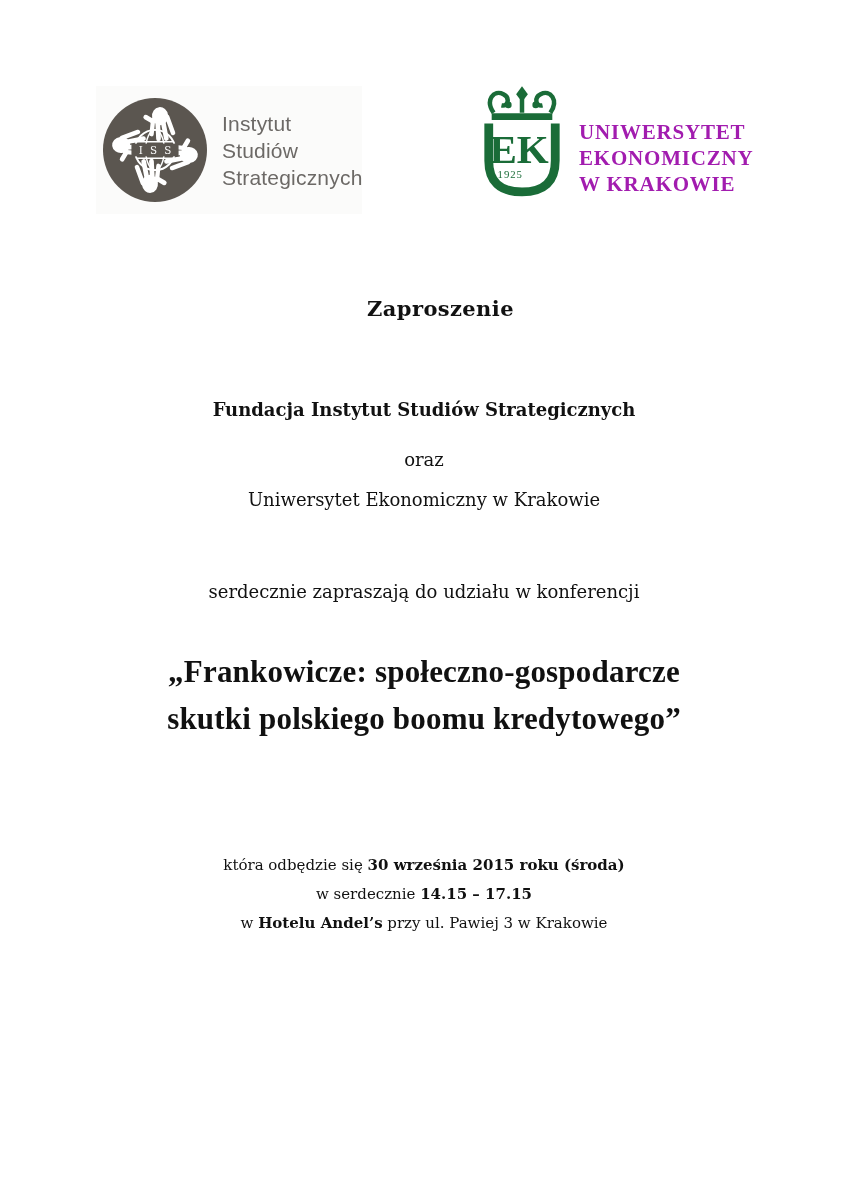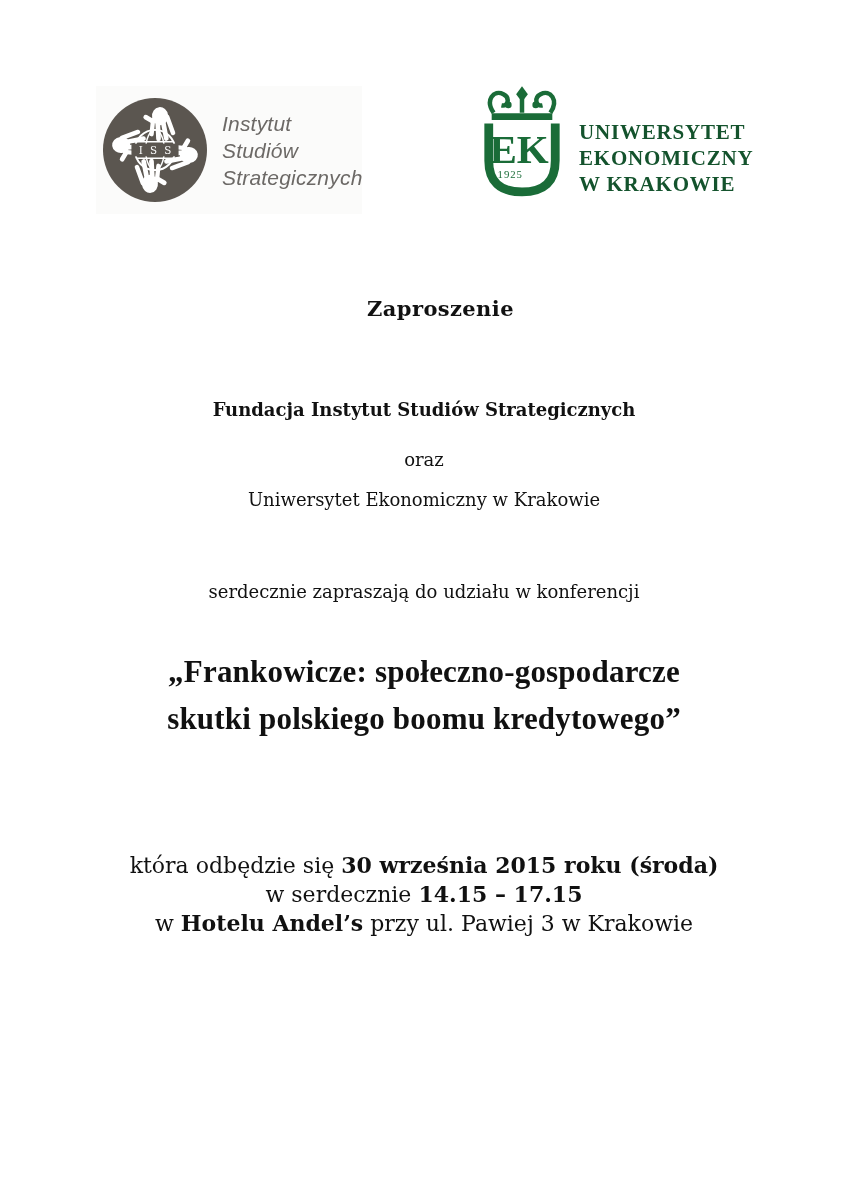--- a/index.html
+++ b/index.html
@@ -18,54 +18,54 @@
     position: absolute; left: 96px; top: 86px;
     width: 266px; height: 128px;
     background: #fbfbfa;
     display: flex; align-items: center;
   }
   .iss-mark { margin-left: 6px; flex: 0 0 auto; }
   .iss-text {
     margin-left: 14px;
     font-family: "Liberation Sans", sans-serif;
     font-size: 21px; line-height: 27px;
-    color: #6c6966; letter-spacing: 0.2px; font-style: italic;
+    color: #6c6966; letter-spacing: 0.2px;
   }
 
   .uek-logo {
     position: absolute; left: 478px; top: 86px;
     display: flex; align-items: flex-start;
   }
   .uek-crest { flex: 0 0 auto; }
   .uek-text {
     margin-left: 13px; margin-top: 33px;
     font-family: "Liberation Serif", serif;
     font-weight: bold;
     font-size: 21px; line-height: 26px;
-    color: #14532d; letter-spacing: 0.8px;
+    color: #a21caf; letter-spacing: 0.8px;
     white-space: nowrap;
   }
 
   
   .line { position: absolute; left: 0; width: 100%; text-align: center; }
 
   .heading     { top: 296px; font-size: 21px; font-weight: bold; letter-spacing: 0.4px; padding-left: 33px; }
   .organizer-1 { top: 399px; font-size: 18px; font-weight: bold; }
   .conjunction { top: 449px; font-size: 18px; }
   .organizer-2 { top: 489px; font-size: 18px; font-weight: normal; }
   .invite-line { top: 581px; font-size: 18px; }
 
   .conf-title {
     top: 648px; font-size: 31px; font-weight: bold; line-height: 47px;
     letter-spacing: 0.2px;
     font-family: Liberation Serif, serif;
   }
 
   .details {
-    top: 851px; font-size: 22px; line-height: 29px;
+    top: 851px; font-size: 15px; line-height: 29px;
   }
   .details b { font-weight: bold; }
 </style>
 </head>
 <body>
 
 <div class="logo-row">
 
   <div class="iss-logo">
     <svg class="iss-mark" width="106" height="106" viewBox="0 0 108 108">

